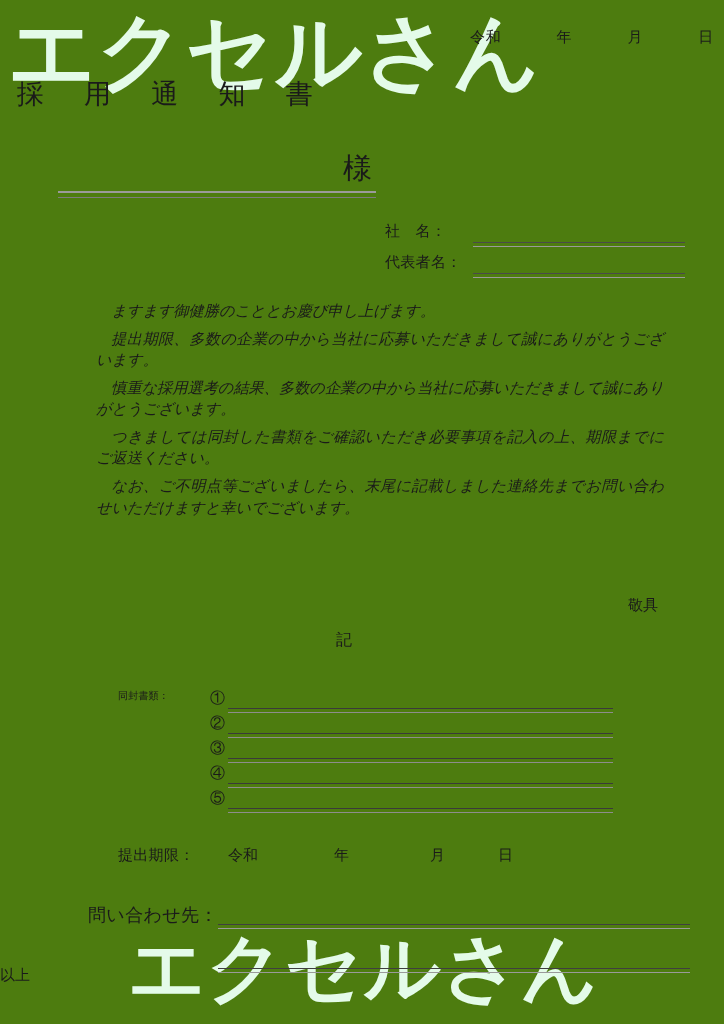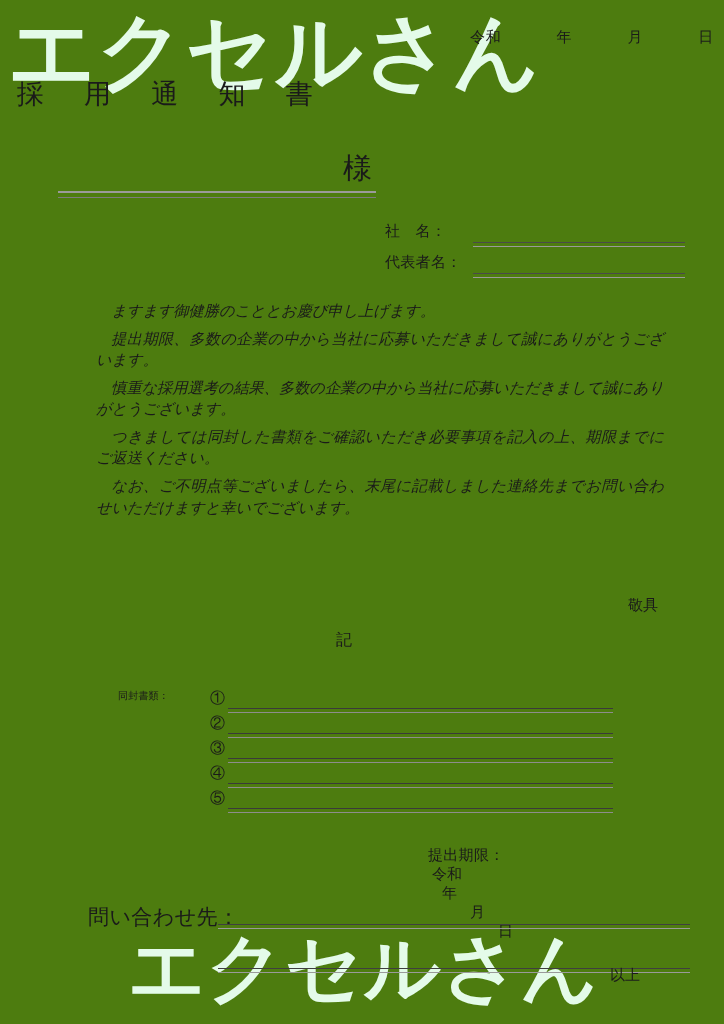--- a/index.html
+++ b/index.html
@@ -199,39 +199,38 @@
   }
 
   
   .deadline-row {
     top: 846px;
     left: 118px;
     width: 420px;
     font-size: 15px;
     display: flex;
     align-items: flex-end;
-    flex-direction: column;
   }
   .deadline-label { width: 110px; letter-spacing: 0.02em; }
   .deadline-era   { width: 106px; }
   .deadline-y     { width: 96px; }
   .deadline-m     { width: 68px; }
   .deadline-d     { width: 40px; }
 
   
   .contact-wrap {
     top: 902px;
     left: 88px;
     width: 612px;
   }
   .contact-label {
     position: absolute;
     left: 0;
     top: 1px;
-    font-size: 21px;
+    font-size: 18px;
     letter-spacing: 0.02em;
   }
   .contact-rule-1 {
     position: absolute;
     left: 130px;
     top: 22px;
     width: 472px;
     height: 3px;
     border-top: 1px solid #3f3f3f;
     border-bottom: 1px solid #9a9a9a;
@@ -244,21 +243,21 @@
     height: 3px;
     border-top: 1px solid #3f3f3f;
     border-bottom: 1px solid #9a9a9a;
   }
 
   
   .end-mark {
     top: 966px;
     left: 0;
     width: 724px;
-    text-align: right;
+    text-align: left;
     padding-right: 84px;
     box-sizing: border-box;
     font-size: 15px;
   }
 </style>
 </head>
 <body>
 
 <div id="page">
 

